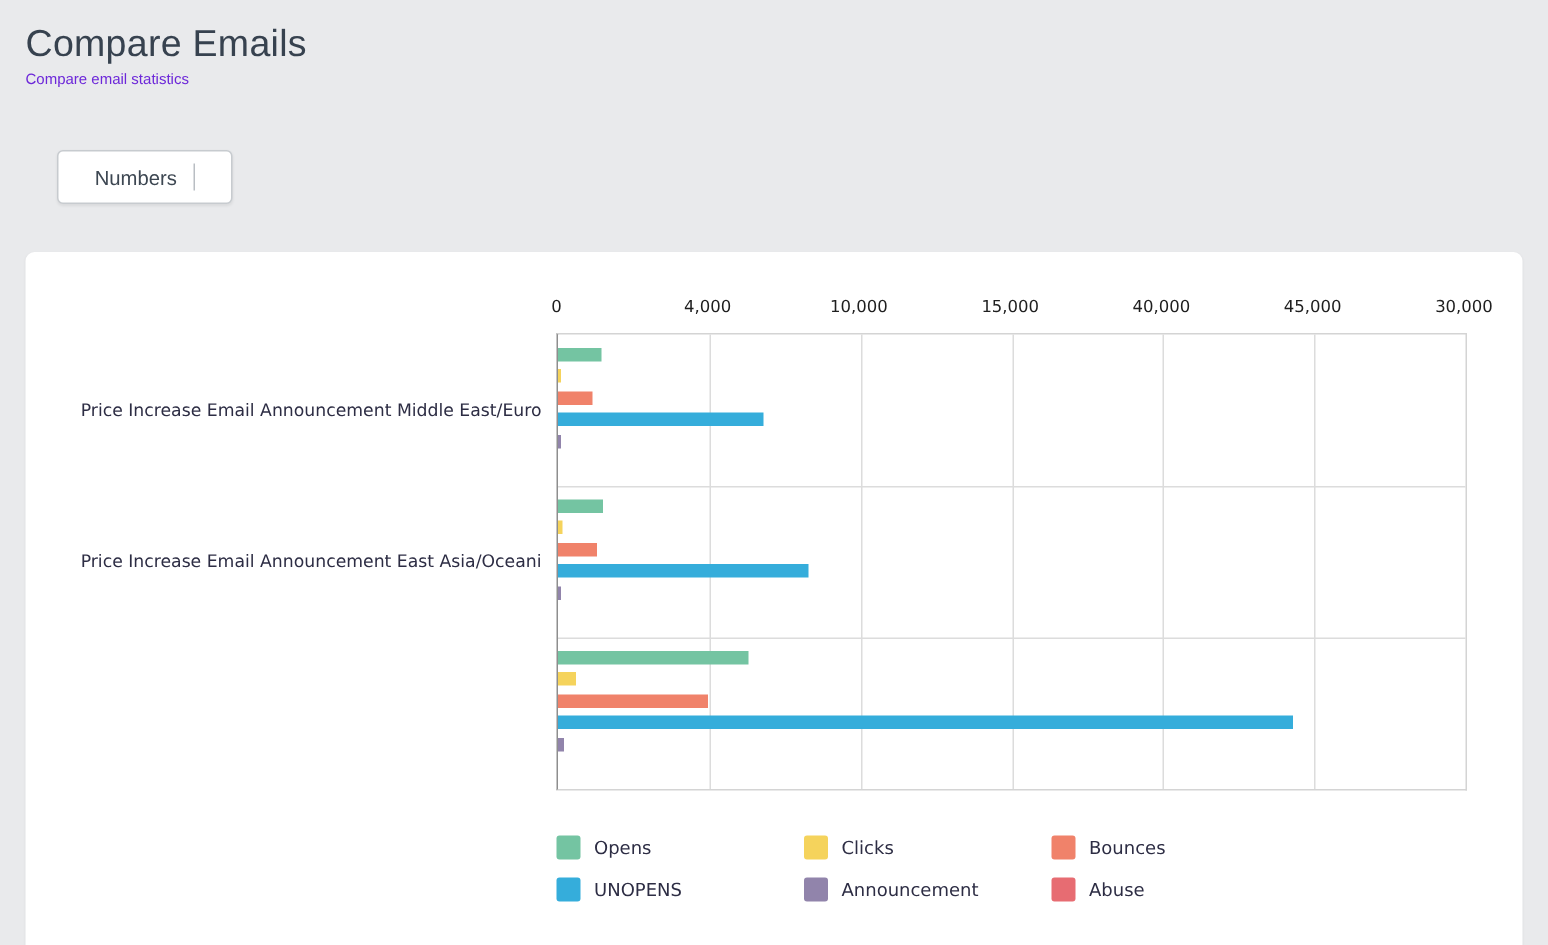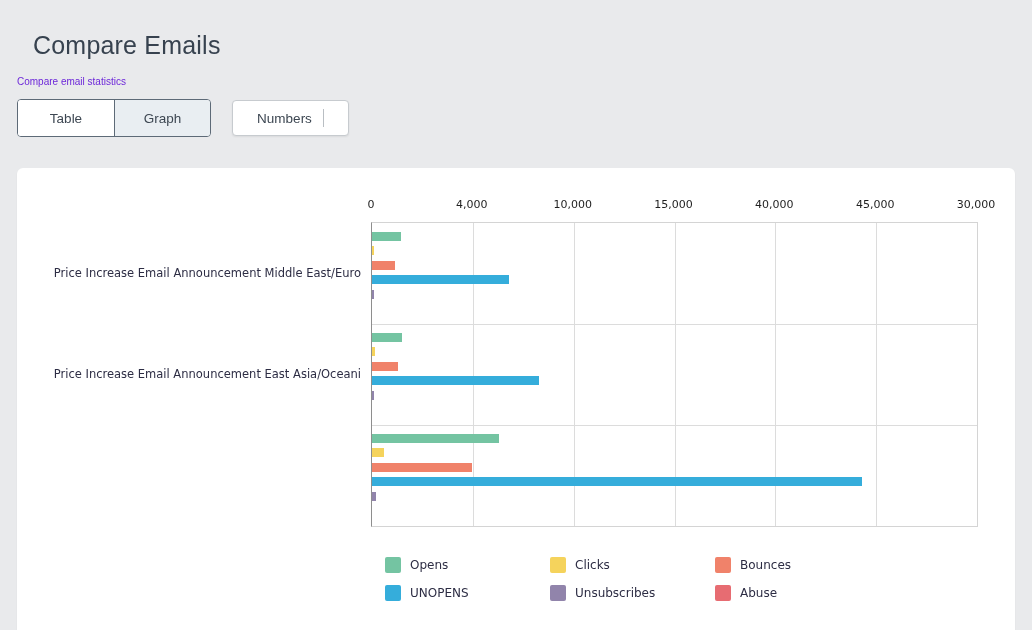--- a/index.html
+++ b/index.html
@@ -2,21 +2,21 @@
 <html><head>
 <meta charset="utf-8">
 <style>
   html,body{margin:0;padding:0;}
   body{font-family:"Liberation Sans",sans-serif;}
   .page{
     position:relative;width:1032px;height:630px;background:#e9eaec;overflow:hidden;
   }
   
   .header{position:absolute;left:17px;top:14px;}
-  .page-title{margin:16px;font-size:25px;font-weight:400;color:#37424f;letter-spacing:.2px;line-height:30px;}
+  .page-title{margin:0;font-size:25px;font-weight:400;color:#37424f;letter-spacing:.2px;line-height:30px;}
   .page-subtitle{margin-top:4px;font-size:10px;color:#6d28d9;}
   
   .controls{position:absolute;left:17px;top:99px;display:flex;align-items:flex-start;}
   .segmented{display:flex;border:1px solid #5d6a77;border-radius:4px;overflow:hidden;background:#fff;height:38px;box-sizing:border-box;}
   .seg{appearance:none;border:none;background:#fff;width:96px;height:100%;font-family:"Liberation Sans",sans-serif;
        font-size:13.5px;color:#3d4752;cursor:pointer;padding:0;}
   .seg + .seg{border-left:1px solid #5d6a77;}
   .seg.active{background:#e9eef2;}
   .numbers-btn{appearance:none;margin-left:21px;height:36px;width:117px;background:#fff;border:1px solid #c7cbcf;
        border-radius:4px;box-shadow:0 1px 2px rgba(0,0,0,.07);font-family:"Liberation Sans",sans-serif;
@@ -30,40 +30,36 @@
         font-size:11px;color:#1f1f1f;white-space:nowrap;}
   .plot{position:absolute;left:354px;top:54px;width:605px;height:303px;box-sizing:content-box;
         border-top:1px solid #d4d4d4;border-right:1px solid #d4d4d4;border-bottom:1px solid #d4d4d4;
         border-left:1px solid #8e8e8e;background:#fff;}
   .gridline-v{position:absolute;top:0;width:1px;height:100%;background:#dcdcdc;}
   .gridline-h{position:absolute;left:0;height:1px;width:100%;background:#dcdcdc;}
   .bar{position:absolute;height:9px;}
   .cat-label{position:absolute;width:340px;text-align:right;transform:translateY(-50%);
         font-family:"DejaVu Sans",sans-serif;font-size:11.5px;color:#2d2d44;white-space:nowrap;overflow:hidden;}
   
-  .legend{position:absolute;left:368px;top:388px;width:605px;height:60px;}
+  .legend{position:absolute;left:354px;top:388px;width:605px;height:60px;}
   .legend-item{position:absolute;display:flex;align-items:center;height:18px;}
   .legend-swatch{width:16px;height:16px;border-radius:2px;flex:0 0 auto;}
   .legend-label{margin-left:9px;font-family:"DejaVu Sans",sans-serif;font-size:12px;color:#2d2d44;white-space:nowrap;}
 </style>
 </head>
 <body>
 
 <div class="page">
 
   <div class="header">
     <h1 class="page-title">Compare Emails</h1>
     <div class="page-subtitle">Compare email statistics</div>
   </div>
 
   <div class="controls">
-    <div class="segmented">
-      <button class="seg">Table</button>
-      <button class="seg active">Graph</button>
-    </div>
     <button class="numbers-btn">
       <span>Numbers</span>
       <span class="btn-divider"></span>
     </button>
   </div>
 
   <div class="card">
     <div class="axis-labels">
         <div class="tick-label" style="left: 354px;">0</div>
         <div class="tick-label" style="left: 454.833px;">4,000</div>
@@ -110,21 +106,21 @@
         <div class="legend-item" style="left: 330px; top: 0px;">
           <span class="legend-swatch" style="background: rgb(240, 130, 106);"></span>
           <span class="legend-label">Bounces</span>
         </div>
         <div class="legend-item" style="left: 0px; top: 28px;">
           <span class="legend-swatch" style="background: rgb(53, 173, 219);"></span>
           <span class="legend-label">UNOPENS</span>
         </div>
         <div class="legend-item" style="left: 165px; top: 28px;">
           <span class="legend-swatch" style="background: rgb(145, 132, 171);"></span>
-          <span class="legend-label">Unsubscribes</span>
+          <span class="legend-label">Announcement</span>
         </div>
         <div class="legend-item" style="left: 330px; top: 28px;">
           <span class="legend-swatch" style="background: rgb(231, 108, 114);"></span>
           <span class="legend-label">Abuse</span>
         </div>
       </div>
   <div class="cat-label" style="left: 4px; top: 104.5px;">Price Increase Email Announcement Middle East/Euro</div>
       <div class="cat-label" style="left: 4px; top: 205.5px;">Price Increase Email Announcement East Asia/Oceani</div>
     </div>
 

